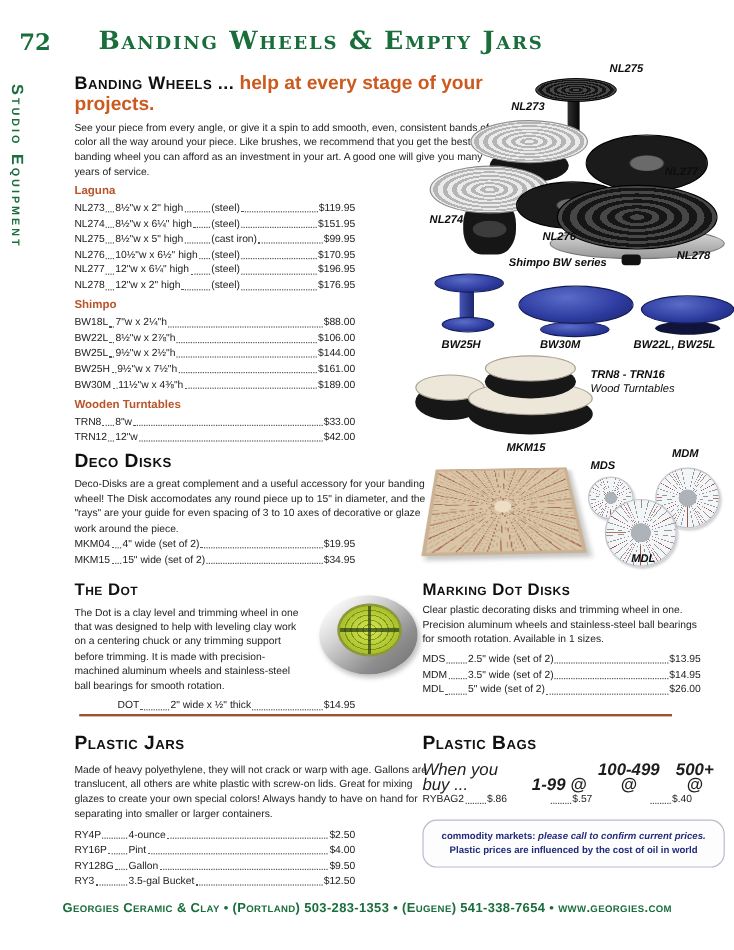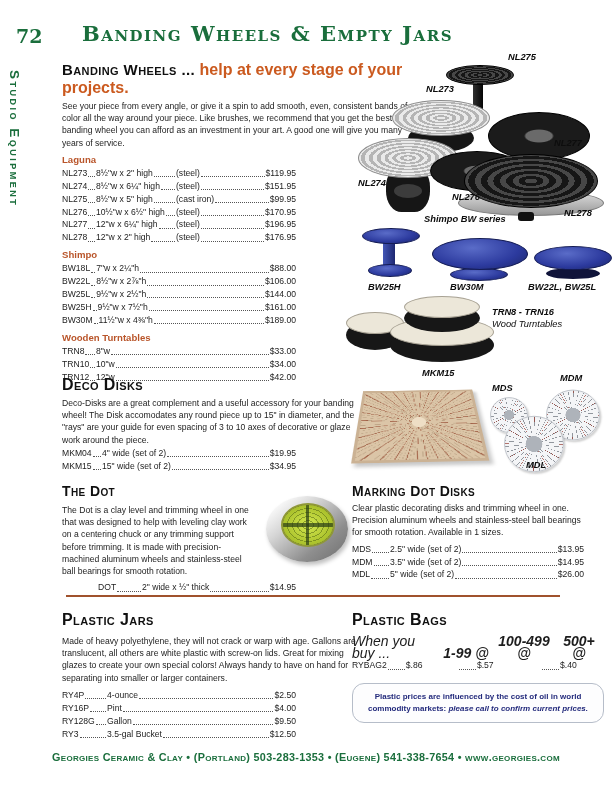--- a/index.html
+++ b/index.html
@@ -248,29 +248,20 @@
     <div class="rows">
 
     <div class="prow">
         <span class="c1">
             <span>TRN8</span>
             <span class="lead"></span>
           </span>
         <span>8"w</span>
         <span class="lead"></span>
         <span class="price">$33.00</span>
-      </div>
-        <div class="prow">
-        <span class="c1">
-            <span>TRN10</span>
-            <span class="lead"></span>
-          </span>
-        <span>10"w</span>
-        <span class="lead"></span>
-        <span class="price">$34.00</span>
       </div>
         <div class="prow">
         <span class="c1">
             <span>TRN12</span>
             <span class="lead"></span>
           </span>
         <span>12"w</span>
         <span class="lead"></span>
         <span class="price">$42.00</span>
       </div>
@@ -477,22 +468,22 @@
     <div class="bag-row">
       <span>RYBAG2</span>
       <span class="lead"></span>
       <span class="bp t1">$.86</span>
       <span class="lead"></span>
       <span class="bp t2">$.57</span>
       <span class="lead"></span>
       <span class="bp t3">$.40</span>
     </div>
     <div class="note-box">
-      <div>Plastic prices are influenced by the cost of oil in world</div>
       <div>
         <span>commodity markets: </span><span class="it">please call to confirm current prices.</span>
       </div>
+      <div>Plastic prices are influenced by the cost of oil in world</div>
     </div>
   </div>
 
   <div class="footer">Georgies Ceramic &amp; Clay • (Portland) 503-283-1353 • (Eugene) 541-338-7654 • www.georgies.com</div>
 
 </div>
 
 </body></html>

